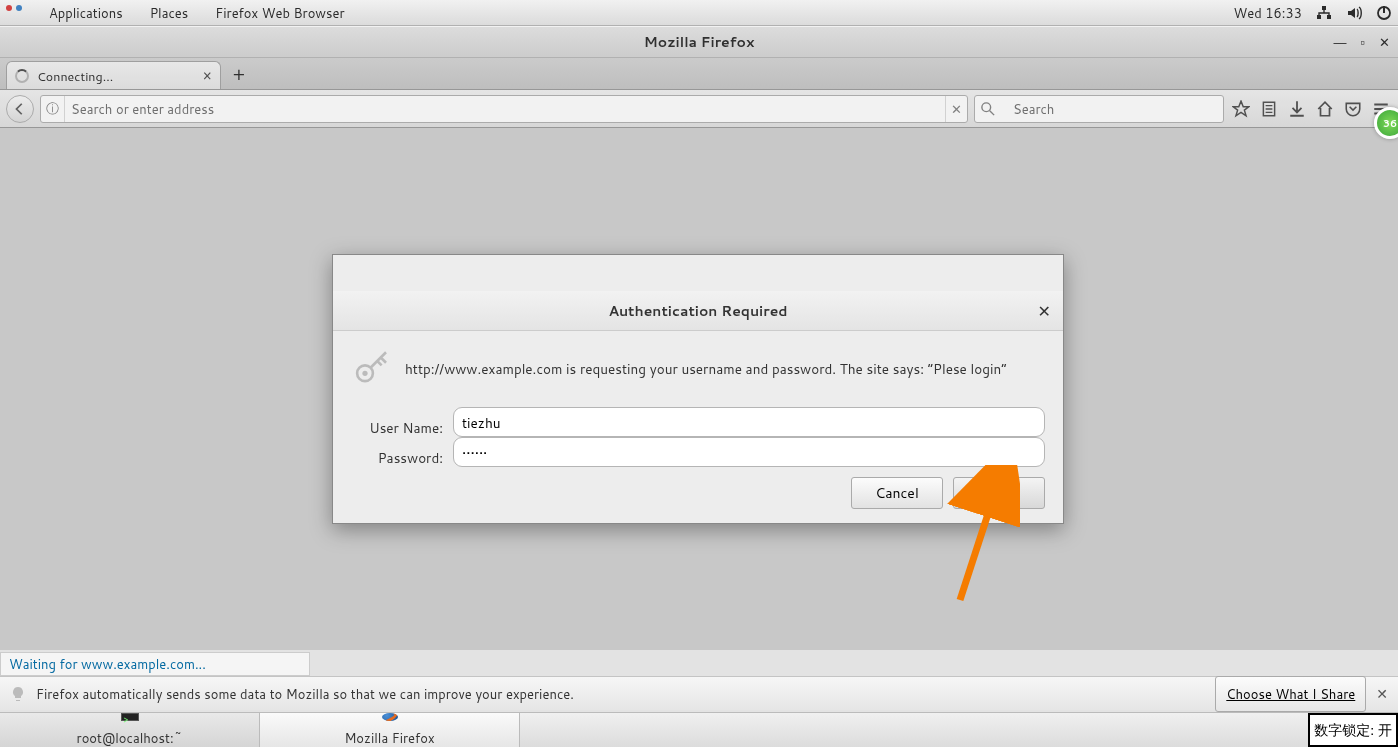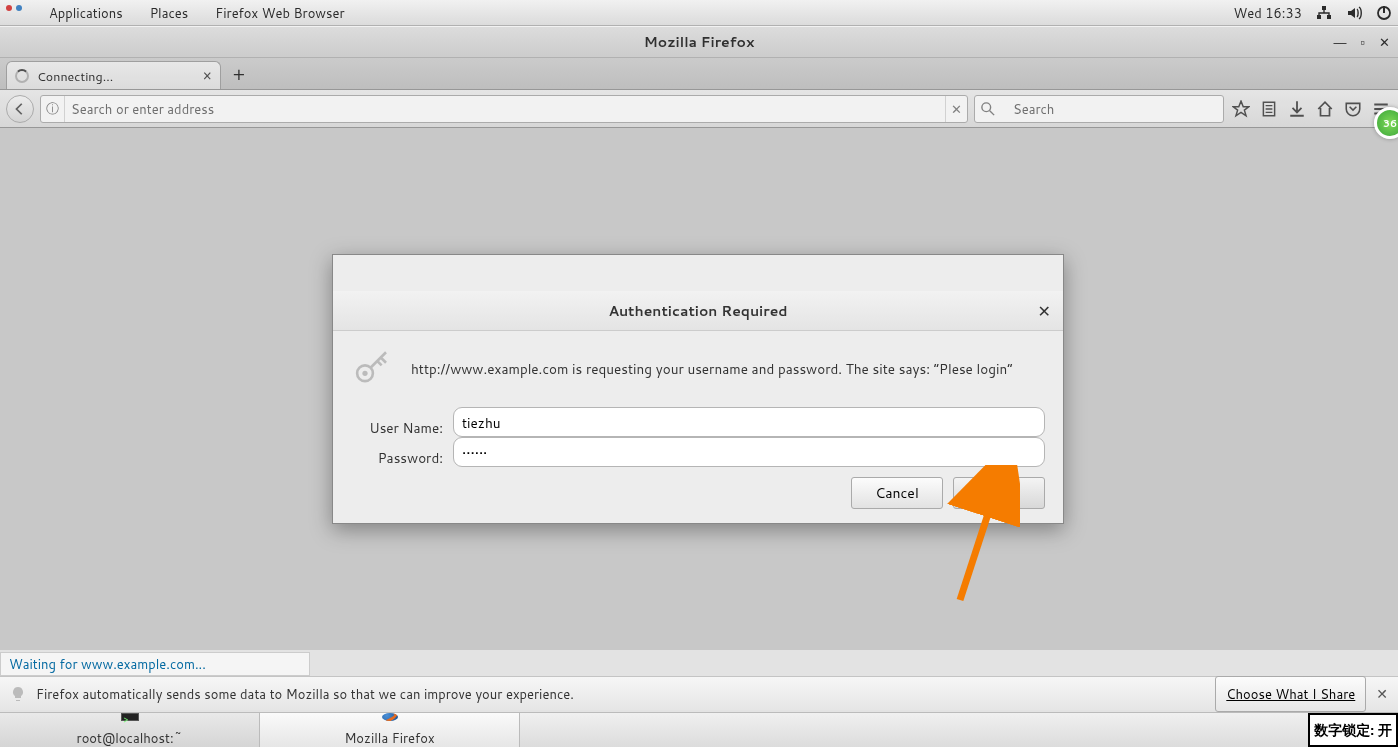--- a/index.html
+++ b/index.html
@@ -52,31 +52,31 @@
 .info-bar .x { margin-left:10px; color:#555; cursor:pointer; font-size:14px;}
 
 
 .taskbar { position:absolute; bottom:0; left:0; right:0; height:35px; background:linear-gradient(#f0f0f0,#dcdcdc); border-top:1px solid #bbb; display:flex;}
 .task-item { width:260px; height:100%; border-right:1px solid #bbb; display:flex; align-items:center; padding:0 8px; font-size:13px; color:#333; gap:8px; background:linear-gradient(#fafafa,#e6e6e6);flex-direction:column;}
 .task-item.active { background:linear-gradient(#e9e9e9,#d5d5d5);}
 .term-icon { width:18px; height:14px; background:#222; border:1px solid #555; position:relative;}
 .term-icon::after{content:'>';color:#7f7;font-size:9px;position:absolute;left:2px;top:-1px;}
 .ff-icon { width:16px; height:16px; background: radial-gradient(circle at 30% 30%, #4a90d9, #1b4e8a); border-radius:50%; position:relative; overflow:hidden;}
 .ff-icon::after{content:'';position:absolute;inset:0;border:3px solid #e66a1e;border-top-color:transparent;border-left-color:transparent;border-radius:50%;transform:rotate(-30deg);}
-.ind-box { position:absolute; right:0; bottom:0; height:34px; border:2px solid #000; background:#fff; padding:0 4px; display:flex; align-items:center; font-size:14px; font-weight:bold;}
+.ind-box { position:absolute; right:0; bottom:0; height:34px; border:2px solid #000; background:#fff; padding:0 4px; display:flex; align-items:center; font-size:14px; font-weight:normal;}
 
 
 .badge360 { position:absolute; right:-8px; top:107px; width:32px; height:32px; border-radius:50%; background:radial-gradient(circle,#7ed957,#3aa53a); border:3px solid #fff; box-shadow:0 0 4px rgba(0,0,0,.3); color:#fff; font-size:10px; font-weight:bold; display:flex; align-items:center; justify-content:center;}
 
 
 .dialog { position:absolute; left:332px; top:254px; width:732px; background:#ededed; border:1px solid #888; box-shadow:0 6px 20px rgba(0,0,0,.35);}
 .dialog-header { height:40px; display:flex; align-items:center; justify-content:center; position:relative; font-weight:bold; font-size:14px; color:#333; background:linear-gradient(#f2f2f2,#e4e4e4); border-bottom:1px solid #ccc;margin-top:36px;}
 .dialog-header .dlg-close { position:absolute; right:12px; font-size:16px; color:#333; cursor:pointer;}
 .dialog-body { padding:16px 18px 14px 18px;}
-.dlg-msg-row { display:flex; align-items:center; gap:18px; margin-bottom:18px;}
+.dlg-msg-row { display:flex; align-items:center; gap:12px; margin-bottom:18px;}
 .key-icon { width:42px; height:42px; flex-shrink:0;}
 .dlg-msg { font-size:13.5px; color:#333;}
 .form-row { display:flex; align-items:flex-end; margin-bottom:0;}
 .form-row label { width:92px; text-align:right; margin-right:10px; font-size:13.5px; color:#333;}
 .form-row input { flex:1; height:30px; border:1px solid #b5b5b5; border-radius:9px; background:#fff; padding:0 8px; font-size:13.5px;}
 .dlg-buttons { display:flex; justify-content:flex-end; gap:10px; margin-top:10px;}
 .dlg-btn { min-width:92px; height:32px; border:1px solid #aaa; background:linear-gradient(#fcfcfc,#e2e2e2); border-radius:3px; font-size:14px; cursor:pointer;}
 .dlg-btn.primary { background:linear-gradient(#f4f4f4,#d8d8d8);}
 
 

